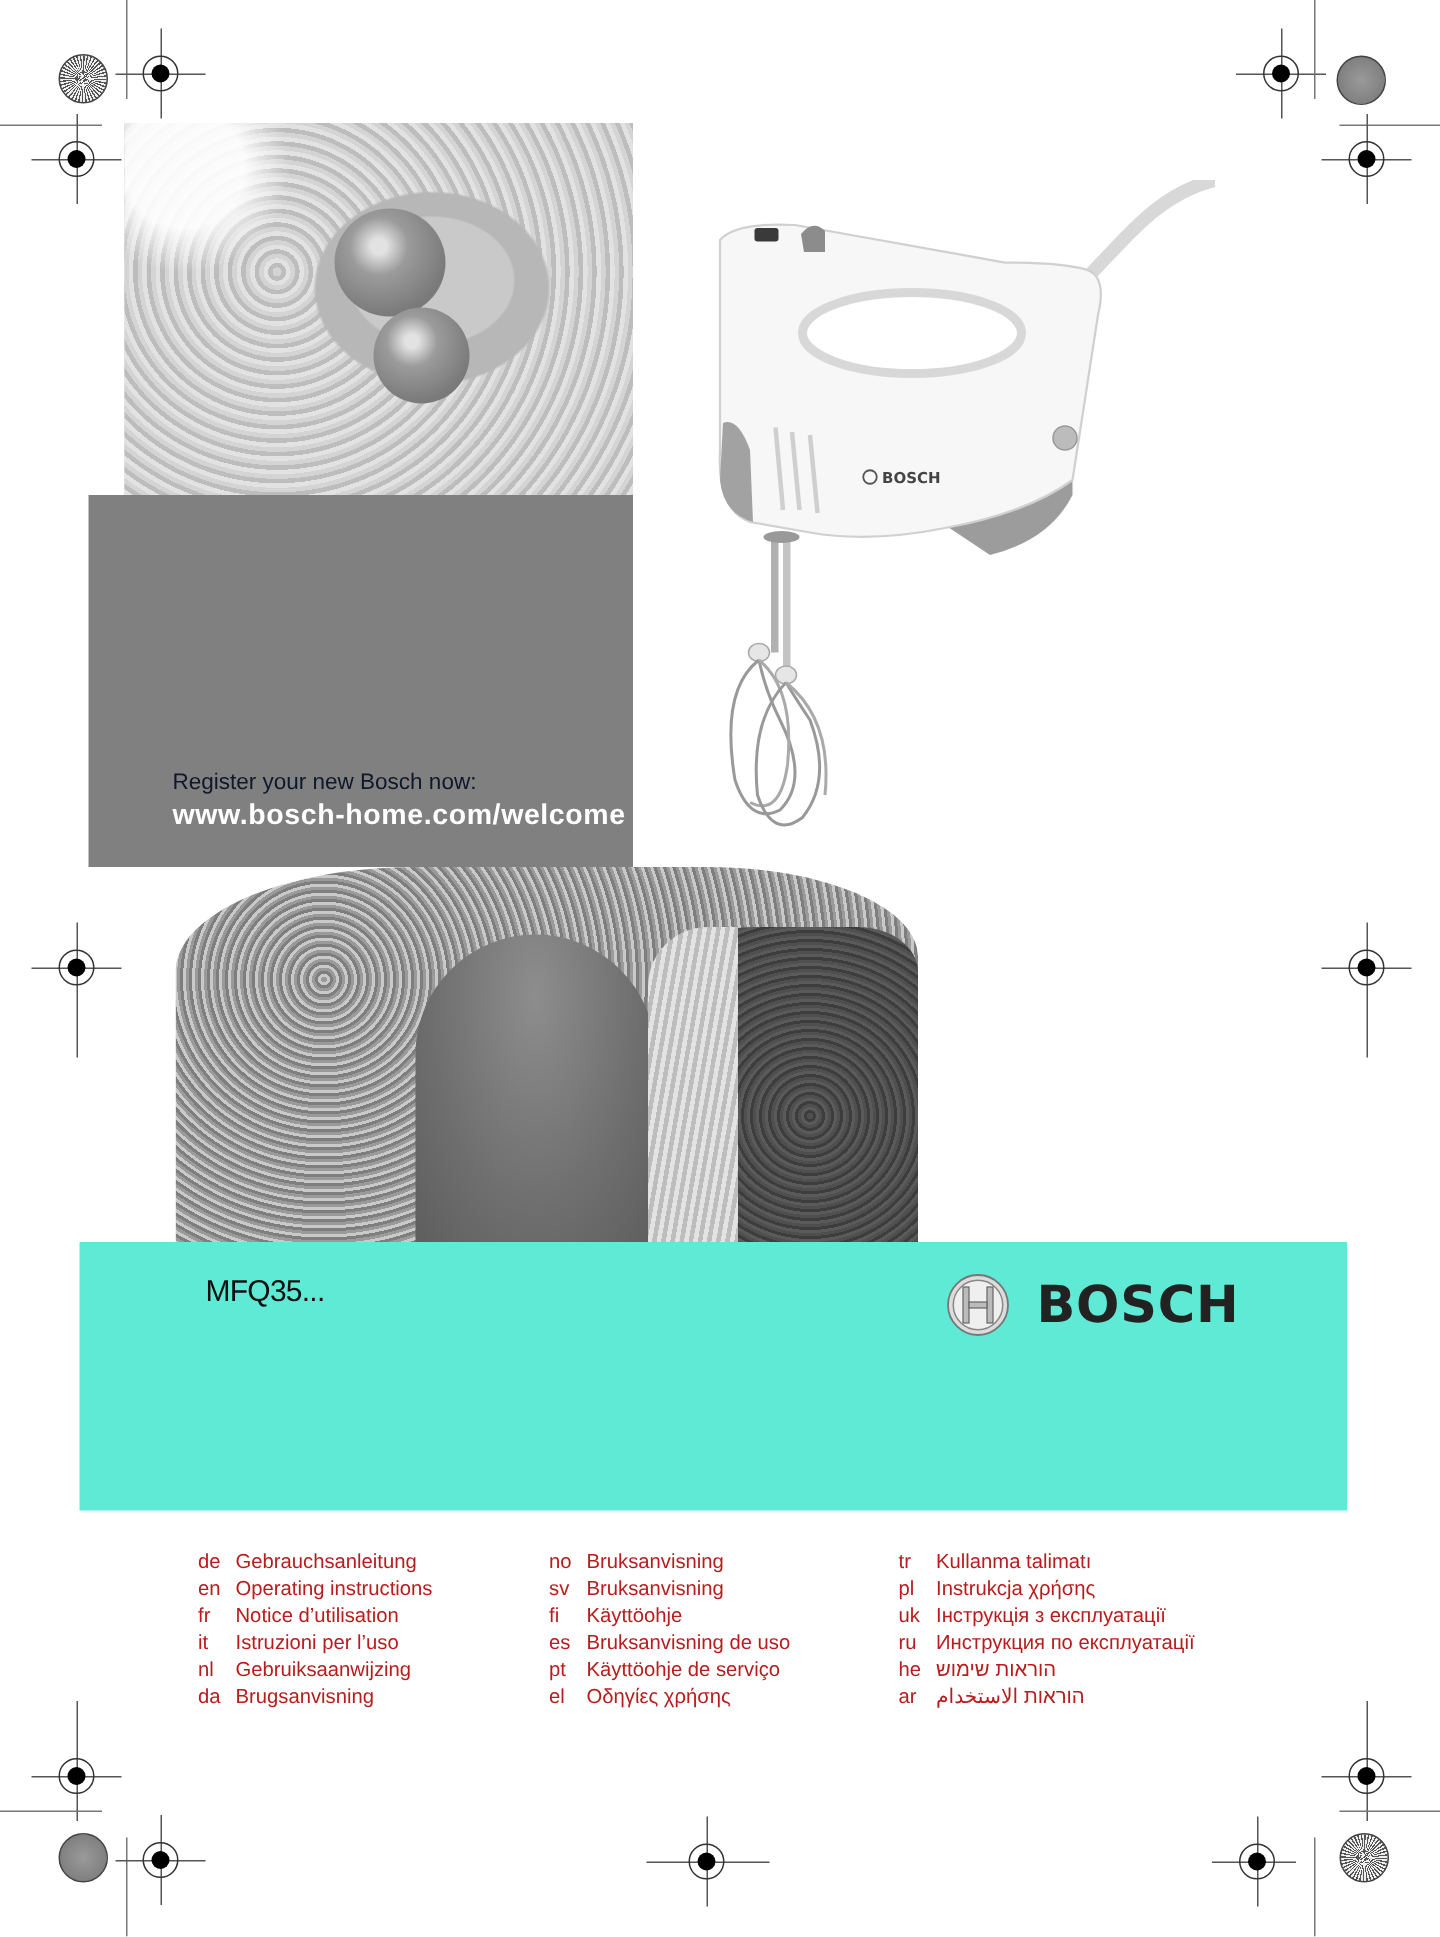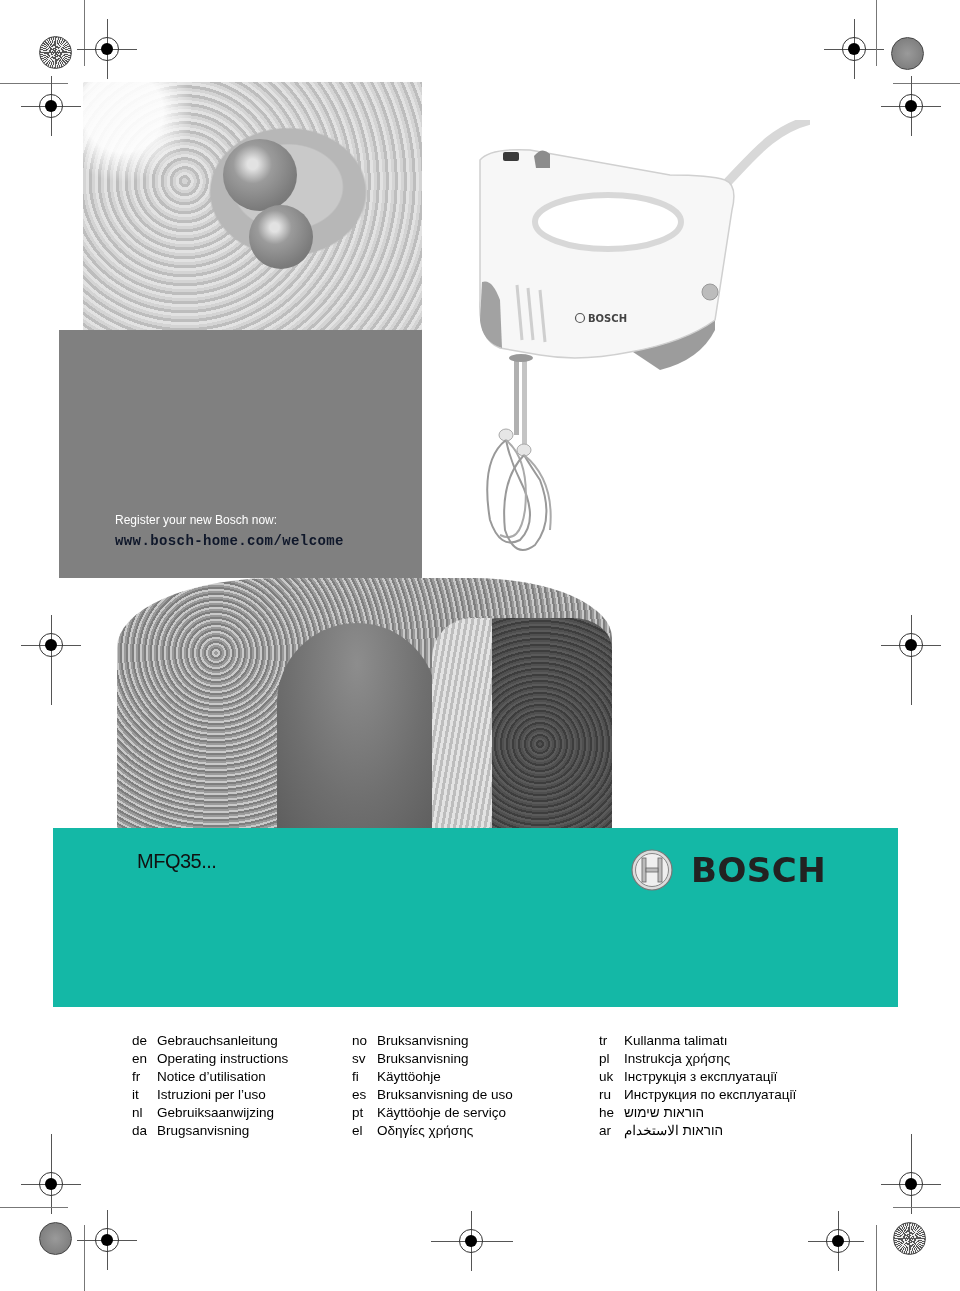--- a/index.html
+++ b/index.html
@@ -33,22 +33,22 @@
       repeating-radial-gradient(circle at 30% 40%, #d4d4d4 0 3px, #bdbdbd 3px 6px, #e2e2e2 6px 9px),
       #cfcfcf;
   }
   .yolk { position: absolute; border-radius: 50%;
     background: radial-gradient(circle at 40% 35%, #e2e2e2 0 8%, #9b9b9b 30%, #7b7b7b 70%, #6f6f6f); }
 
   
   .panel {
     left: 59px; top: 330px; width: 363px; height: 248px; background: #808080;
   }
-  .panel .l1 { position: absolute; left: 56px; top: 183px; color: #ffffff; font-size: 12px; }
-  .panel .l2 { position: absolute; left: 56px; top: 203px; color: #0f172a; font-size: 14px; font-weight: bold; letter-spacing: 0.4px; font-family: Liberation Mono, monospace; }
+  .panel .l1 { position: absolute; left: 56px; top: 183px; color: #0f172a; font-size: 15px; }
+  .panel .l2 { position: absolute; left: 56px; top: 203px; color: #ffffff; font-size: 19px; font-weight: bold; letter-spacing: 0.4px; }
 
   
   .mixer { left: 470px; top: 120px; width: 340px; height: 440px; }
 
   
   .cake {
     left: 117px; top: 578px; width: 495px; height: 250px; overflow: hidden;
     background: #fff;
   }
   .cake .body {
@@ -70,30 +70,30 @@
   }
   .cake .crust {
     position: absolute; left: 315px; top: 40px; width: 60px; height: 210px;
     background: repeating-linear-gradient(100deg, #e3e3e3 0 3px, #bdbdbd 3px 6px);
     border-radius: 40px 0 0 0;
   }
   .cake-edge { left: 555px; top: 578px; width: 57px; height: 250px;
     background: linear-gradient(90deg, #f6f6f6, #ececec 50%, #f7f7f7); }
 
   
-  .band { left: 53px; top: 828px; width: 845px; height: 179px; background: #14b8a6; }
+  .band { left: 53px; top: 828px; width: 845px; height: 179px; background: #5eead4; }
   .model { position: absolute; left: 84px; top: 22px; font-size: 20px; color: #111; letter-spacing: -0.5px; }
   .logo { position: absolute; left: 578px; top: 20px; height: 44px; display: flex; align-items: center; }
   .logo-mark { width: 42px; height: 42px; }
   .logo-text { margin-left: 18px; font-size: 34px; font-weight: bold; color: #222; letter-spacing: 0.5px; font-family: "DejaVu Sans", sans-serif; }
 
   
   .langs { left: 0; top: 1032px; width: 960px; height: 120px; }
   .lcol { position: absolute; top: 0; }
-  .lrow { height: 18px; display: flex; font-size: 13.5px; color: #000000; line-height: 18px; white-space: nowrap; }
+  .lrow { height: 18px; display: flex; font-size: 13.5px; color: #b91c1c; line-height: 18px; white-space: nowrap; }
   .lrow .code { width: 25px; }
 </style>
 </head>
 <body>
 
 <div>
 
   <div class="star" style="left:39px;top:36px;"></div>
   <div class="trim-v" style="left:84px;top:0;height:66px;"></div>
   <div class="reg" style="left:77px;top:19px;">
@@ -267,21 +267,21 @@
       </div>
     <div class="lrow">
         <span class="code">nl</span>
         <span>Gebruiksaanwijzing</span>
       </div>
     <div class="lrow">
         <span class="code">da</span>
         <span>Brugsanvisning</span>
       </div>
   </div>
-  <div class="lcol" style="left:352px;">
+  <div class="lcol" style="left:366px;">
     <div class="lrow">
         <span class="code">no</span>
         <span>Bruksanvisning</span>
       </div>
     <div class="lrow">
         <span class="code">sv</span>
         <span>Bruksanvisning</span>
       </div>
     <div class="lrow">
         <span class="code">fi</span>

